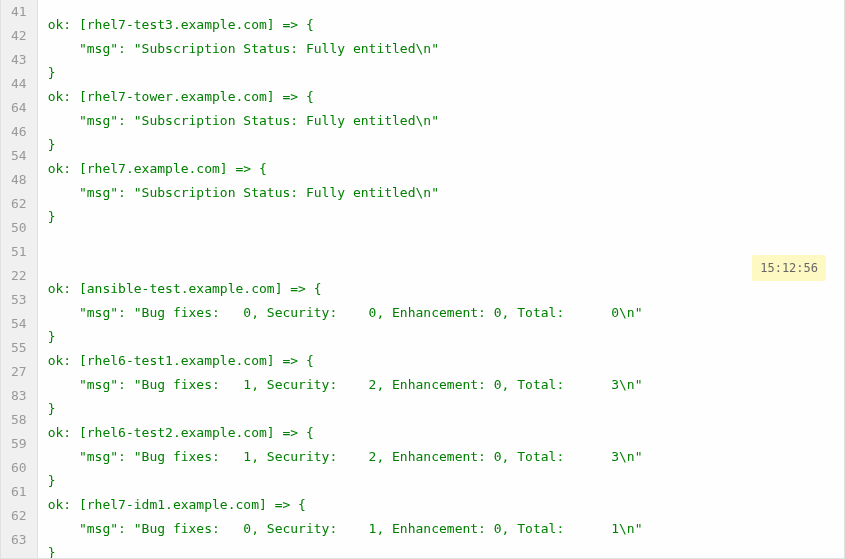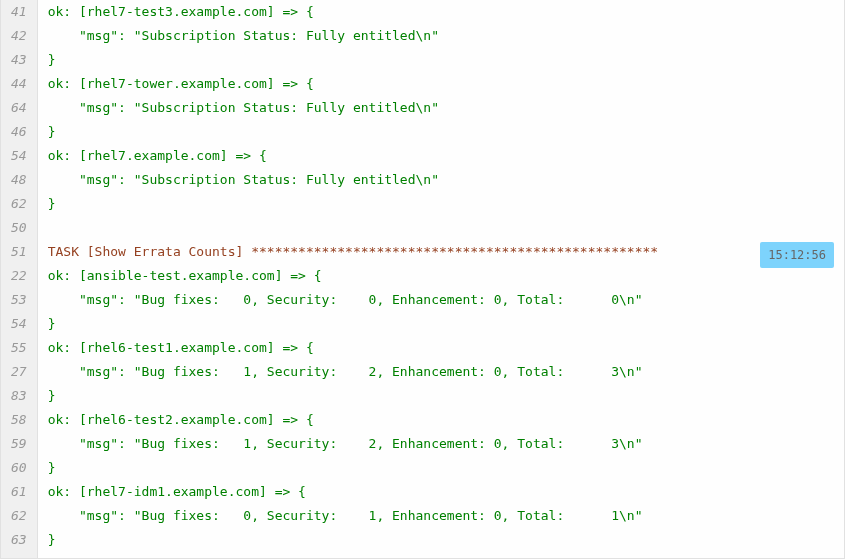--- a/index.html
+++ b/index.html
@@ -19,45 +19,45 @@
       height: 559px;
     }
     .gutter {
       background: #f0f0f0;
       color: #999;
       text-align: right;
       padding: 0 10px;
       user-select: none;
       flex-shrink: 0;
       border-right: 1px solid #e1e1e1;
-      font-style: italic;
     }
     .gutter .ln {
       height: 24px;
       line-height: 24px;
       display: block;
     }
     .content {
       flex: 1;
       padding: 0 10px;
       overflow: hidden;
+      margin-top: 13px;
     }
     .line {
       height: 24px;
       line-height: 24px;
       white-space: pre;
       position: relative;
     }
     .green { color: #008000; }
     .brown { color: #954121; }
     .timestamp {
       position: absolute;
-      right: 0;
+      right: 8px;
       top: 2px;
-      background: #7dd3fc;
+      background: #fef9c3;
       color: #666;
       padding: 1px 8px;
       font-size: 12px;
       border-radius: 2px;
     }
   </style>
 </head>
 <body>
 
 <div class="code-block">
@@ -90,21 +90,21 @@
       <div class="line"><span class="green">ok: [rhel7-test3.example.com] =&gt; {</span></div>
       <div class="line"><span class="green">    "msg": "Subscription Status: Fully entitled\n"</span></div>
       <div class="line"><span class="green">}</span></div>
       <div class="line"><span class="green">ok: [rhel7-tower.example.com] =&gt; {</span></div>
       <div class="line"><span class="green">    "msg": "Subscription Status: Fully entitled\n"</span></div>
       <div class="line"><span class="green">}</span></div>
       <div class="line"><span class="green">ok: [rhel7.example.com] =&gt; {</span></div>
       <div class="line"><span class="green">    "msg": "Subscription Status: Fully entitled\n"</span></div>
       <div class="line"><span class="green">}</span></div>
       <div class="line"><span class=""></span></div>
-      <div class="line"><span class="brown">TASK [Show Errata Counts] ****************************************************</span><span class="timestamp">15:12:56</span></div>
+      <div class="line"><span class="timestamp">15:12:56</span></div>
       <div class="line"><span class="green">ok: [ansible-test.example.com] =&gt; {</span></div>
       <div class="line"><span class="green">    "msg": "Bug fixes:   0, Security:    0, Enhancement: 0, Total:      0\n"</span></div>
       <div class="line"><span class="green">}</span></div>
       <div class="line"><span class="green">ok: [rhel6-test1.example.com] =&gt; {</span></div>
       <div class="line"><span class="green">    "msg": "Bug fixes:   1, Security:    2, Enhancement: 0, Total:      3\n"</span></div>
       <div class="line"><span class="green">}</span></div>
       <div class="line"><span class="green">ok: [rhel6-test2.example.com] =&gt; {</span></div>
       <div class="line"><span class="green">    "msg": "Bug fixes:   1, Security:    2, Enhancement: 0, Total:      3\n"</span></div>
       <div class="line"><span class="green">}</span></div>
       <div class="line"><span class="green">ok: [rhel7-idm1.example.com] =&gt; {</span></div>

